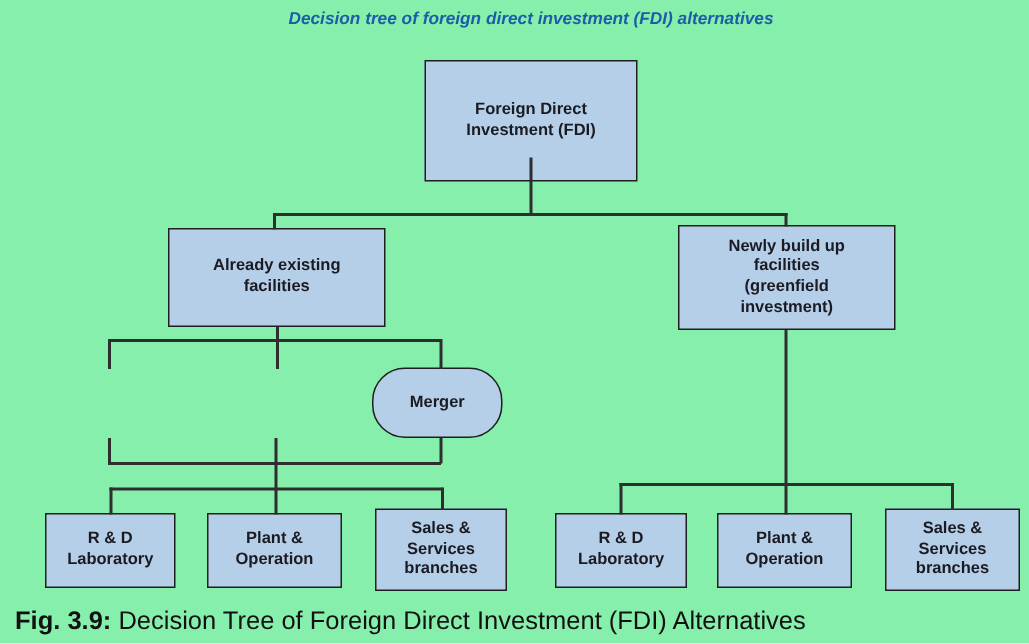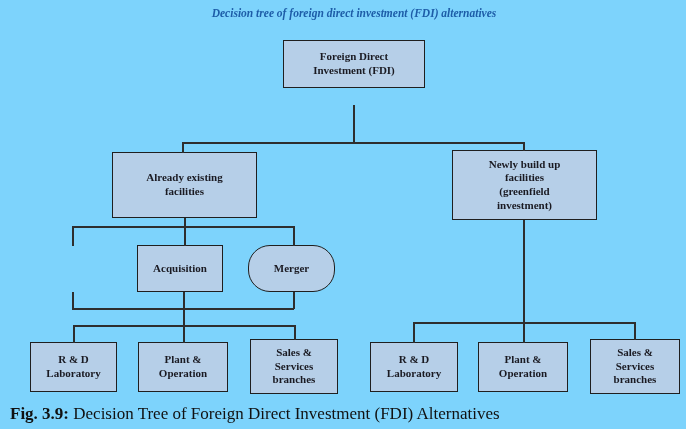--- a/index.html
+++ b/index.html
@@ -1,21 +1,21 @@
 <!DOCTYPE html>
 <html style="--node-fill: #b6cfe8; --node-border: #1f1f1f; --node-text: #1a1a22; --title-text: #1d5da8; --connector: #2e2e2e; --caption-text: #111111;"><head>
 <meta charset="utf-8">
 <style>
   html, body { margin: 0; padding: 0; background: #ffffff; }
   .canvas {
     position: relative;
     width: 686px;
     height: 429px;
-    background: #7dd3fc;
-    font-family: Liberation Serif, serif;
+    background: #86efac;
+    font-family: Liberation Sans, sans-serif;
     overflow: hidden;
   }
   .diagram-title {
     position: absolute;
     top: 7px;
     left: 0;
     width: 100%;
     padding-left: 22px;
     box-sizing: border-box;
     text-align: center;
@@ -50,31 +50,30 @@
   }
   .caption .fig-label { font-weight: 700; }
 </style>
 </head>
 <body>
 
 <div class="canvas">
 
   <div class="diagram-title">Decision tree of foreign direct investment (FDI) alternatives</div>
 
-  <div class="node" style="left:283px; top:40px; width:142px; height:48px;">Foreign Direct
+  <div class="node" style="left:283px; top:40px; width:142px; height:81px;">Foreign Direct
 Investment (FDI)</div>
 
   <div class="node" style="left:112px; top:152px; width:145px; height:66px;">Already existing
 facilities</div>
   <div class="node" style="left:452px; top:150px; width:145px; height:70px;">Newly build up
 facilities
 (greenfield
 investment)</div>
 
-  <div class="node" style="left:137px; top:245px; width:86px; height:47px;">Acquisition</div>
   <div class="node" style="left:248px; top:245px; width:87px; height:47px;border-radius:22px;">Merger</div>
 
   <div class="node" style="left:30px; top:342px; width:87px; height:50px;">R &amp; D
 Laboratory</div>
   <div class="node" style="left:138px; top:342px; width:90px; height:50px;">Plant &amp;
 Operation</div>
   <div class="node" style="left:250px; top:339px; width:88px; height:55px;">Sales &amp;
 Services
 branches</div>
 

